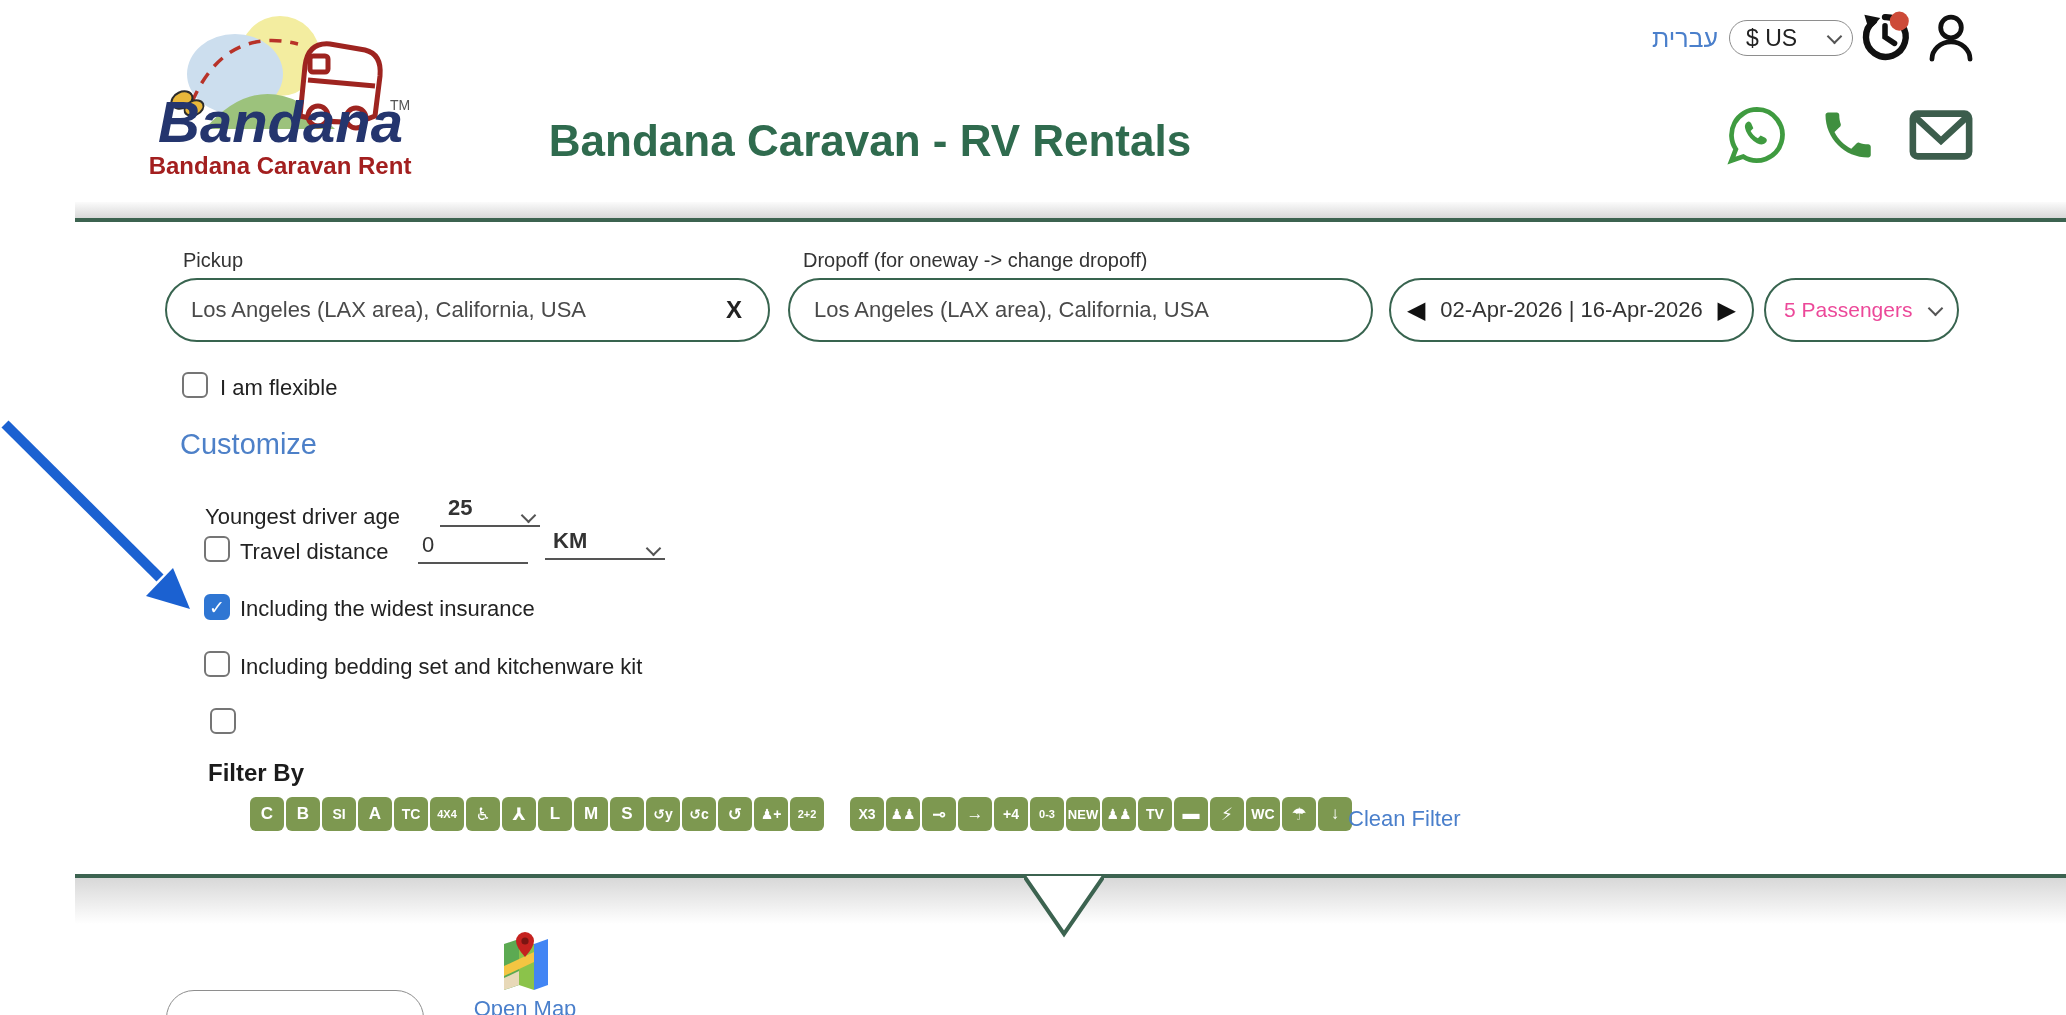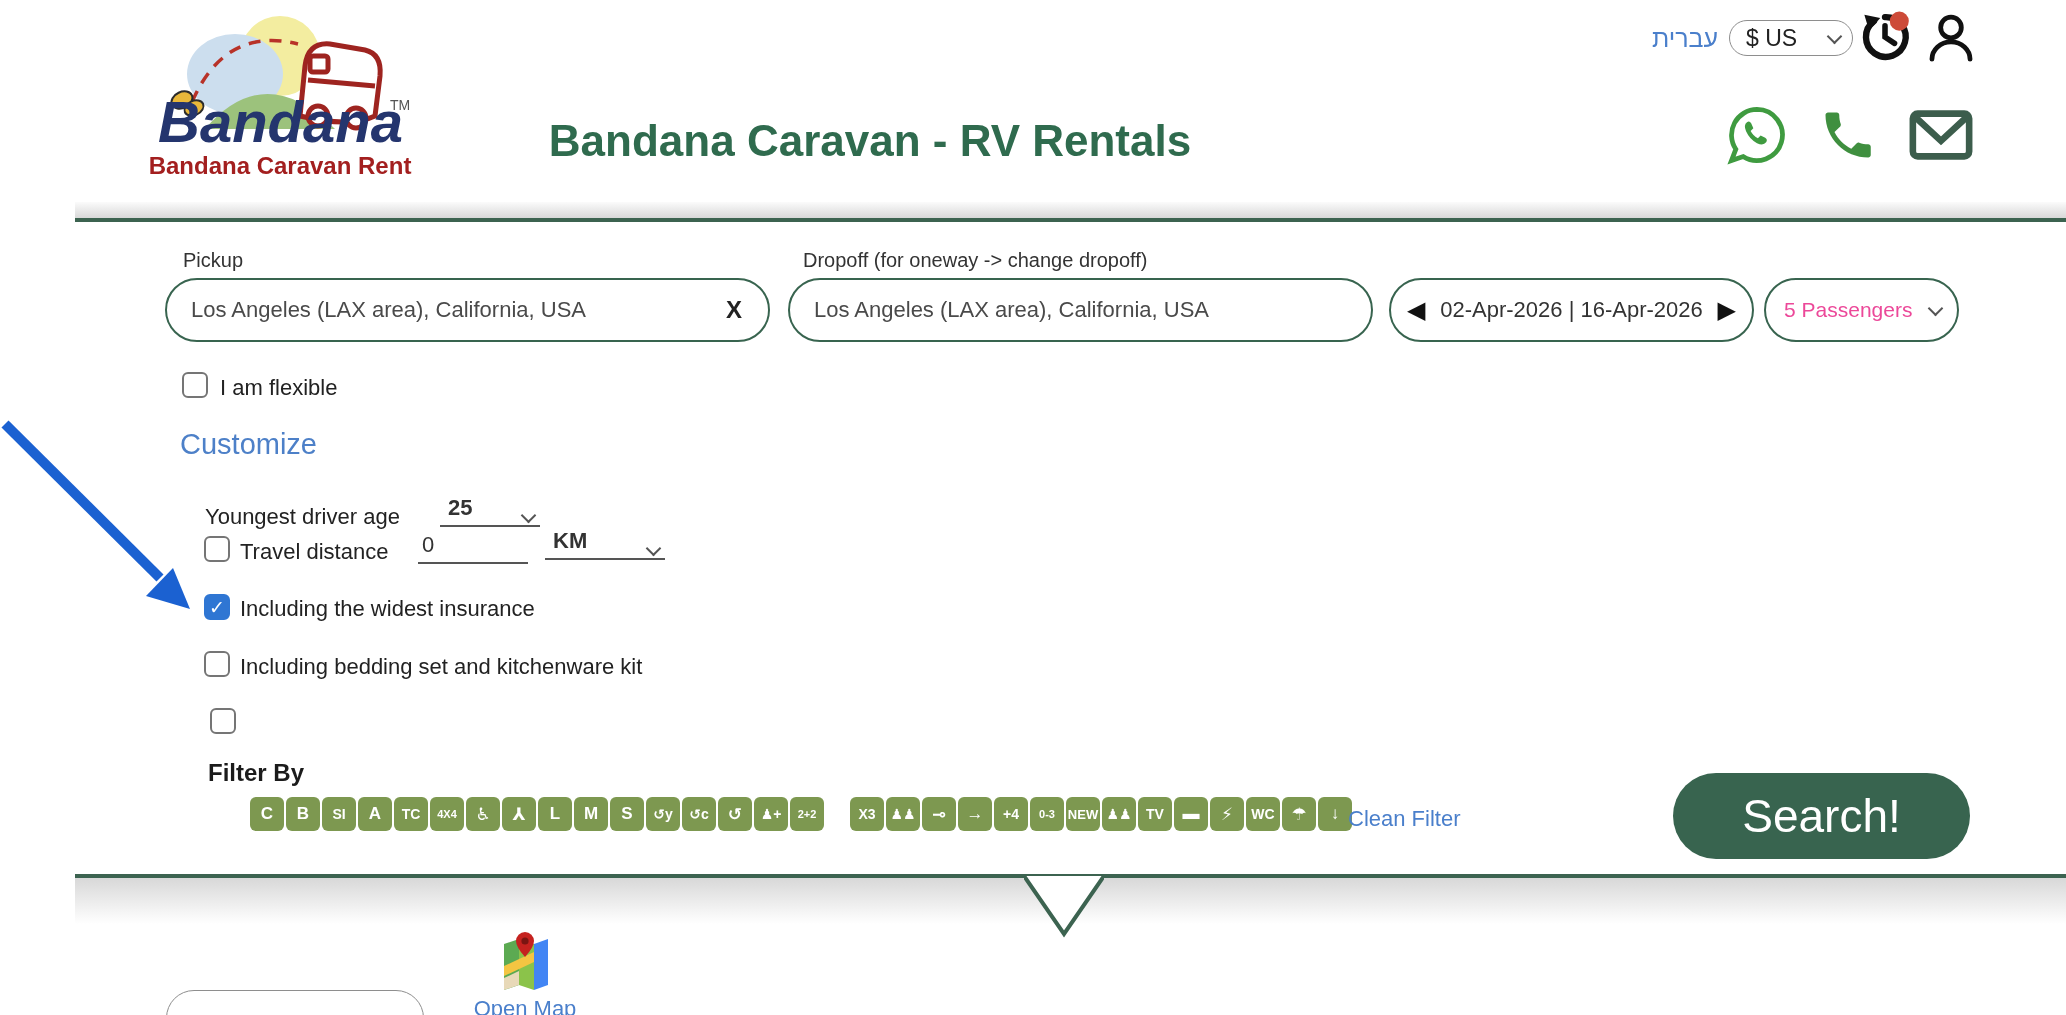--- a/index.html
+++ b/index.html
@@ -227,21 +227,20 @@
       <span class="fbadge" style="font-size: 14px;">TV</span>
       <span class="fbadge" style="font-size: 17px;">▬</span>
       <span class="fbadge" style="font-size: 17px;">⚡</span>
       <span class="fbadge" style="font-size: 14px;">WC</span>
       <span class="fbadge" style="font-size: 17px;">☂</span>
       <span class="fbadge" style="font-size: 17px;">↓</span>
     </div>
 
   <a class="abs link-blue clean-filter">Clean Filter</a>
 
-  <button class="abs search-btn">Search!</button>
 
   <div class="abs div-bot-line"></div>
   <div class="abs div-bot-band"></div>
   <svg class="abs notch" width="80" height="66" viewBox="0 0 80 66">
     <path d="M0 2 L40 60 L80 2" fill="#ffffff" stroke="#3c6350" stroke-width="4"></path>
   </svg>
 
   <svg class="abs" style="left:0; top:416px;" width="205" height="205" viewBox="0 0 205 205">
     <line x1="5" y1="8" x2="160" y2="162" stroke="#1b61d1" stroke-width="10"></line>
     <polygon points="190,193 146,180 173,152" fill="#1b61d1"></polygon>

